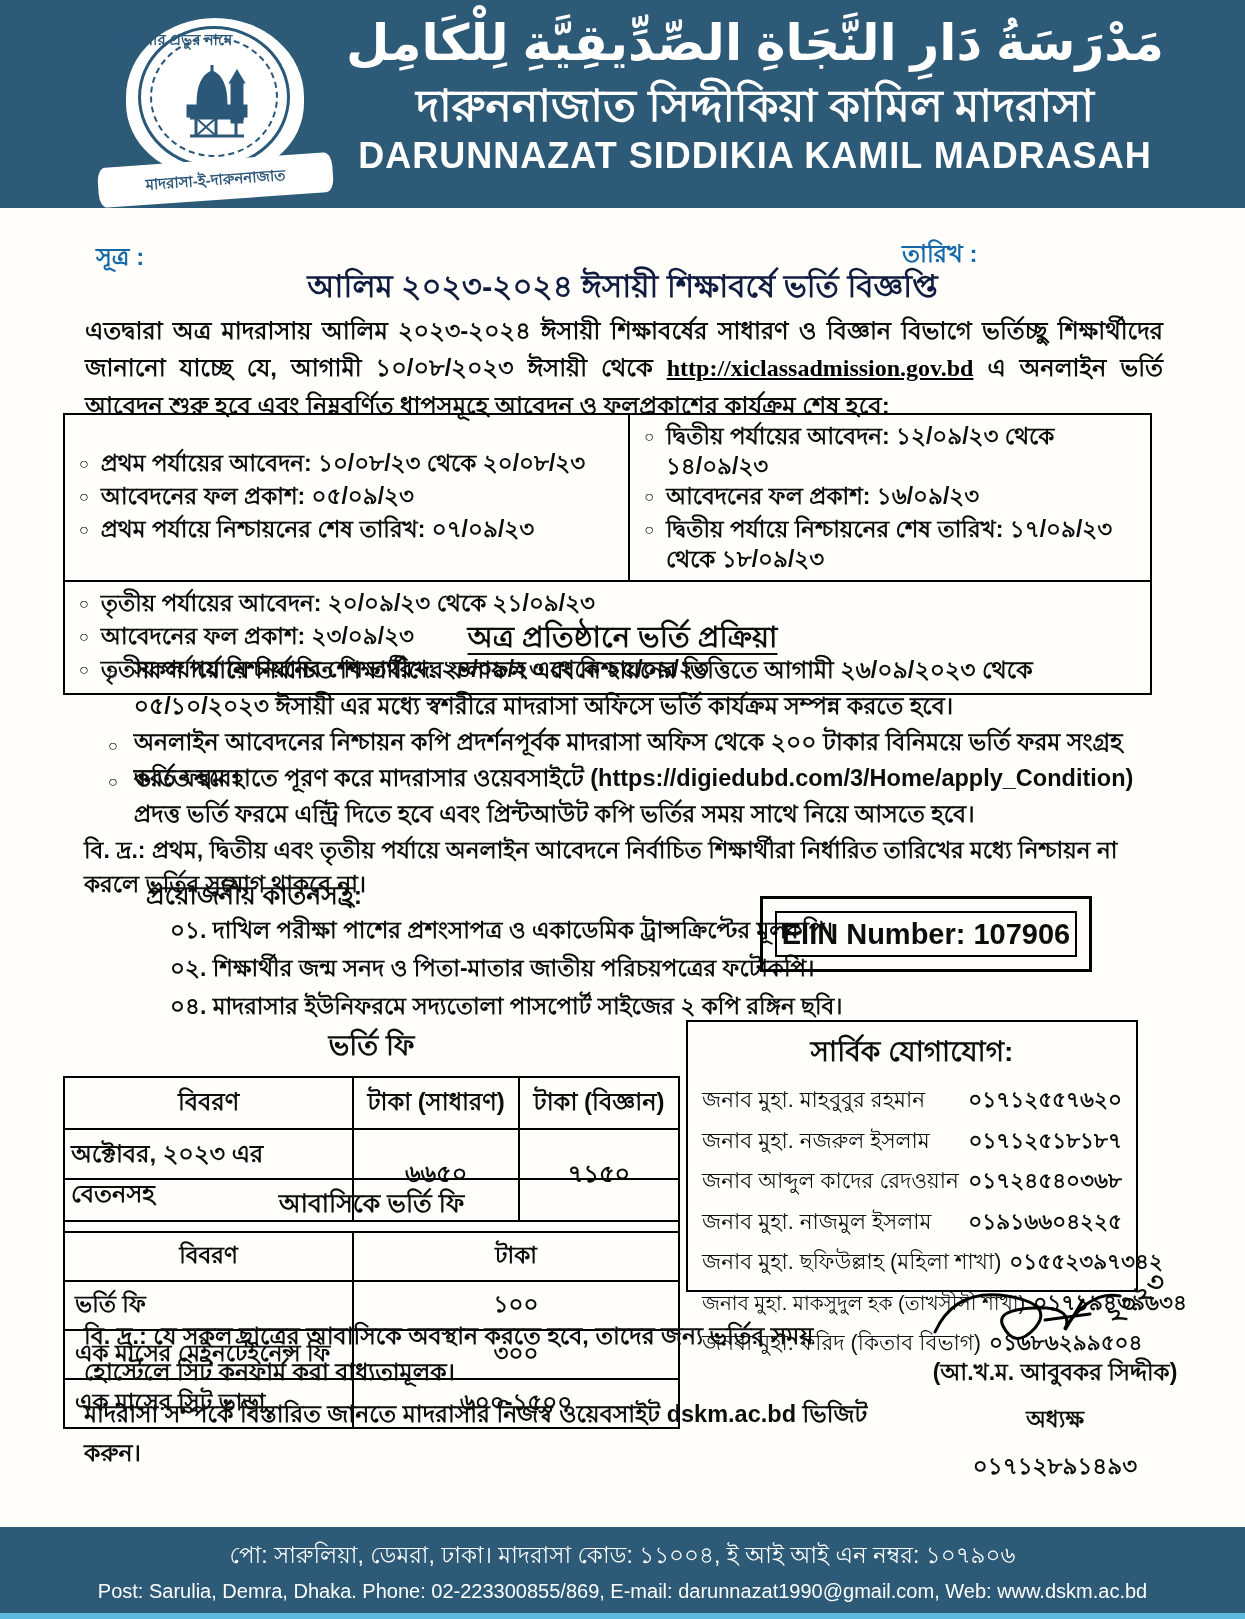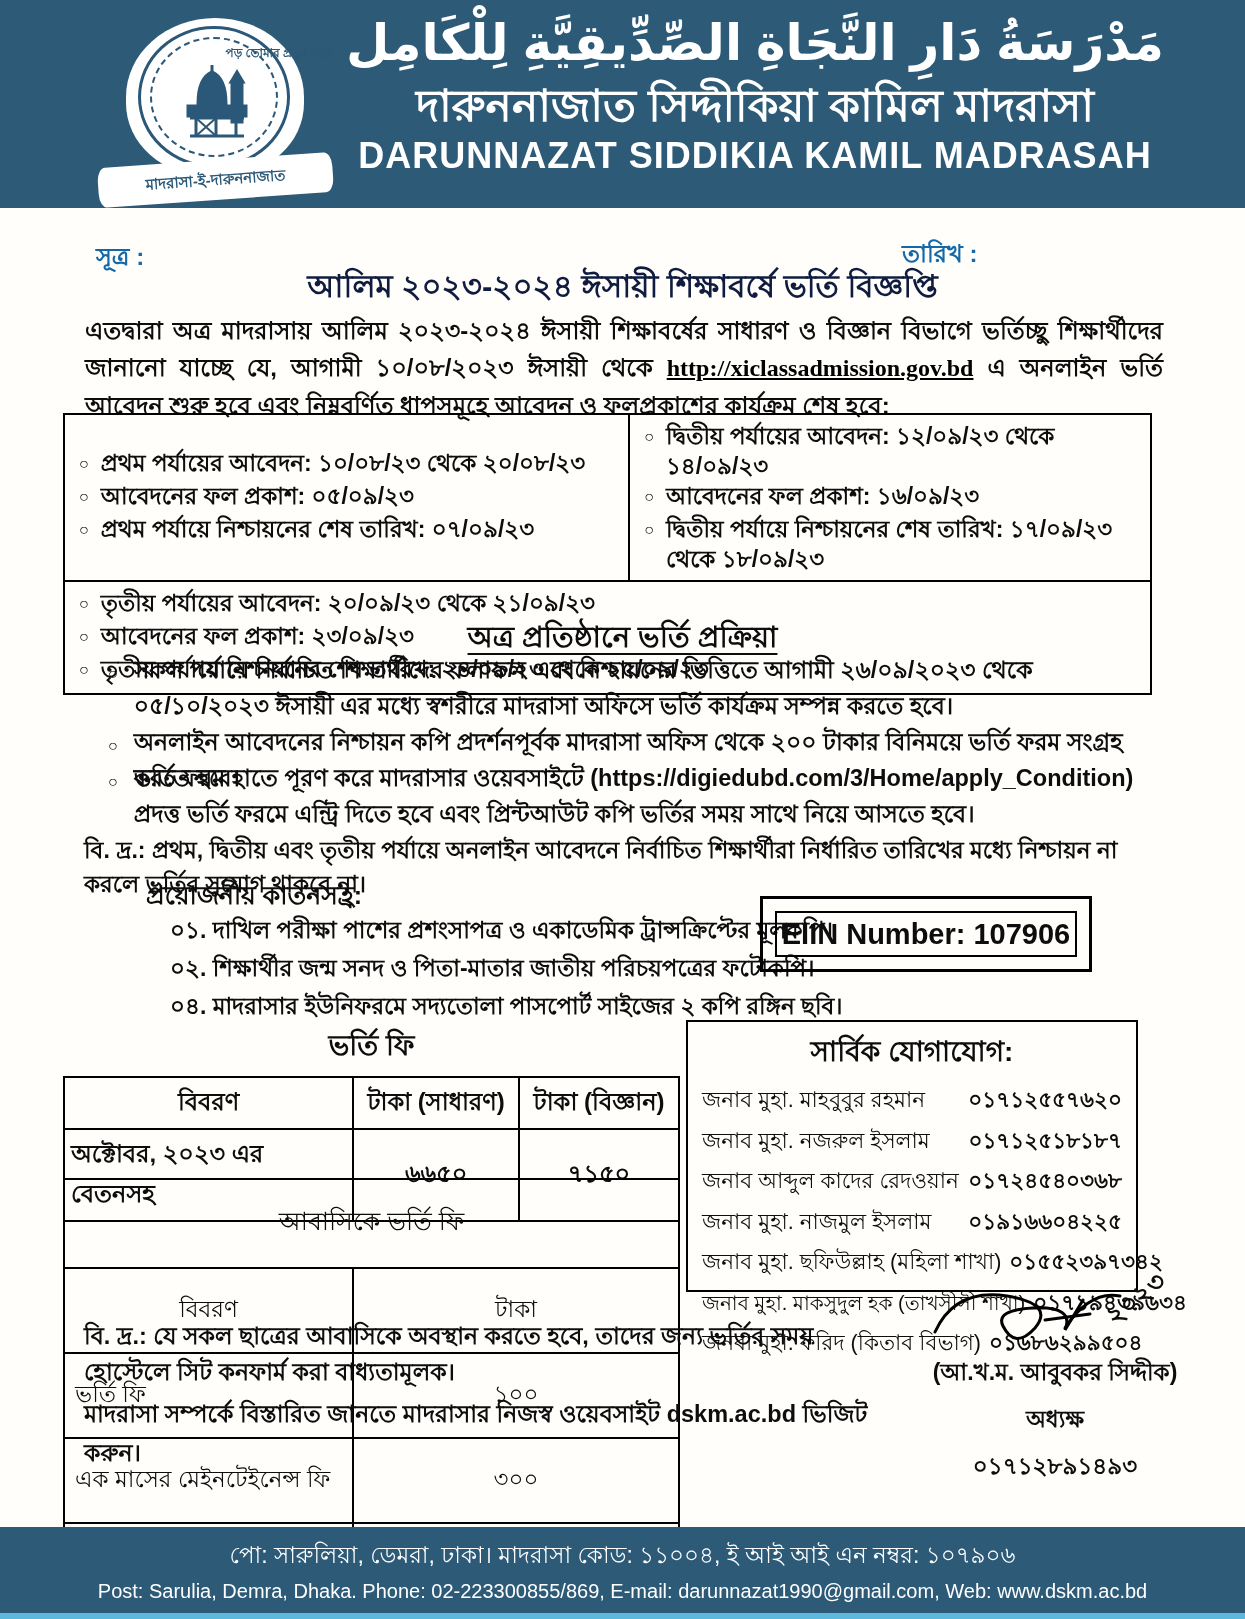--- a/index.html
+++ b/index.html
@@ -14,21 +14,21 @@
   .header-band { top:0; height:208px; }
   .header-text { position:absolute; left:320px; top:8px; width:870px; text-align:center; color:#fff; }
   .arabic-line { font-size:50px; font-weight:bold; line-height:70px; letter-spacing:2px; }
   .bn-name { font-size:44px; font-weight:bold; line-height:56px; }
   .en-name { font-size:36px; font-weight:bold; letter-spacing:1px; line-height:44px; }
   
   .logo { position:absolute; left:98px; top:18px; width:235px; height:182px; }
   .logo-shield { position:absolute; left:28px; top:0; width:178px; height:158px; background:#fff; border-radius:50% 50% 46% 46%; }
   .logo-ring { position:absolute; left:40px; top:8px; width:152px; height:142px; border-radius:50%; border:3px solid #2b5878; background:#fff; }
   .logo-ring2 { position:absolute; left:52px; top:19px; width:128px; height:120px; border-radius:50%; border:2px dashed #2b5878; }
-  .logo-arc-text { position:absolute; left:0; top:26px; width:100%; text-align:right; font-size:12px; color:#2b5878; font-weight:bold; }
+  .logo-arc-text { position:absolute; left:0; top:10px; width:100%; text-align:left; font-size:15px; color:#2b5878; font-weight:bold; }
   .logo-mosque { position:absolute; left:70px; top:46px; }
   .logo-ribbon { position:absolute; left:0px; bottom:0px; width:235px; height:40px; background:#fff; border-radius:8px/14px; transform:rotate(-4deg); display:flex; align-items:center; justify-content:center; }
   .logo-ribbon span { font-size:15px; font-weight:bold; color:#2b5878; }
   
   .ref-label { position:absolute; left:96px; top:238px; font-size:24px; font-weight:bold; color:#1468a8; }
   .date-label { position:absolute; left:902px; top:235px; font-size:24px; font-weight:bold; color:#1468a8; }
   
   .notice-title { position:absolute; left:0; top:262px; width:1245px; text-align:center; font-size:31px; font-weight:bold; color:#101c3f; }
   
   .intro { position:absolute; left:85px; top:312px; width:1078px; font-size:24px; font-weight:bold; line-height:37px; text-align:justify; }
@@ -53,21 +53,21 @@
   .doc-1 { top:912px; } .doc-2 { top:950px; } .doc-3 { top:988px; }
   
   .eiin-box { position:absolute; left:760px; top:896px; width:332px; height:76px; border:3px solid #000; padding:12px; }
   .eiin-inner { width:100%; height:100%; border:2px solid #000; display:flex; align-items:center; justify-content:center; font-size:29px; font-weight:bold; }
   
   .fee-title { position:absolute; left:63px; top:1024px; width:617px; text-align:center; font-size:28px; font-weight:bold; }
   .fee-table { position:absolute; left:63px; top:1076px; width:617px; border-collapse:collapse; }
   .fee-table td { border:2.5px solid #000; text-align:center; font-size:24px; font-weight:bold; padding:5px 6px; }
   
   .res-table { position:absolute; left:63px; top:1178px; width:617px; border-collapse:collapse; }
-  .res-table td { border:2.5px solid #000; font-size:23px; font-weight:normal; padding:22px 10px; }
+  .res-table td { border:2.5px solid #000; font-size:23px; font-weight:bold; padding:4px 10px; }
   .res-table .c-desc { width:47%; text-align:left; }
   .res-table .c-amt { text-align:center; }
   .res-title-cell { text-align:center !important; font-size:25px !important; }
   
   .contacts-box { position:absolute; left:686px; top:1020px; width:452px; height:272px; border:2.5px solid #000; padding:8px 14px 6px 14px; }
   .contacts-heading { text-align:center; font-size:28px; font-weight:bold; margin-bottom:6px; }
   .contact-row { display:flex; justify-content:space-between; align-items:baseline; margin-bottom:4.5px; }
   .contact-name { font-size:21.5px; font-weight:normal; white-space:nowrap; }
   .contact-phone { font-size:21.5px; font-weight:bold; white-space:nowrap; padding-left:8px; }
   

